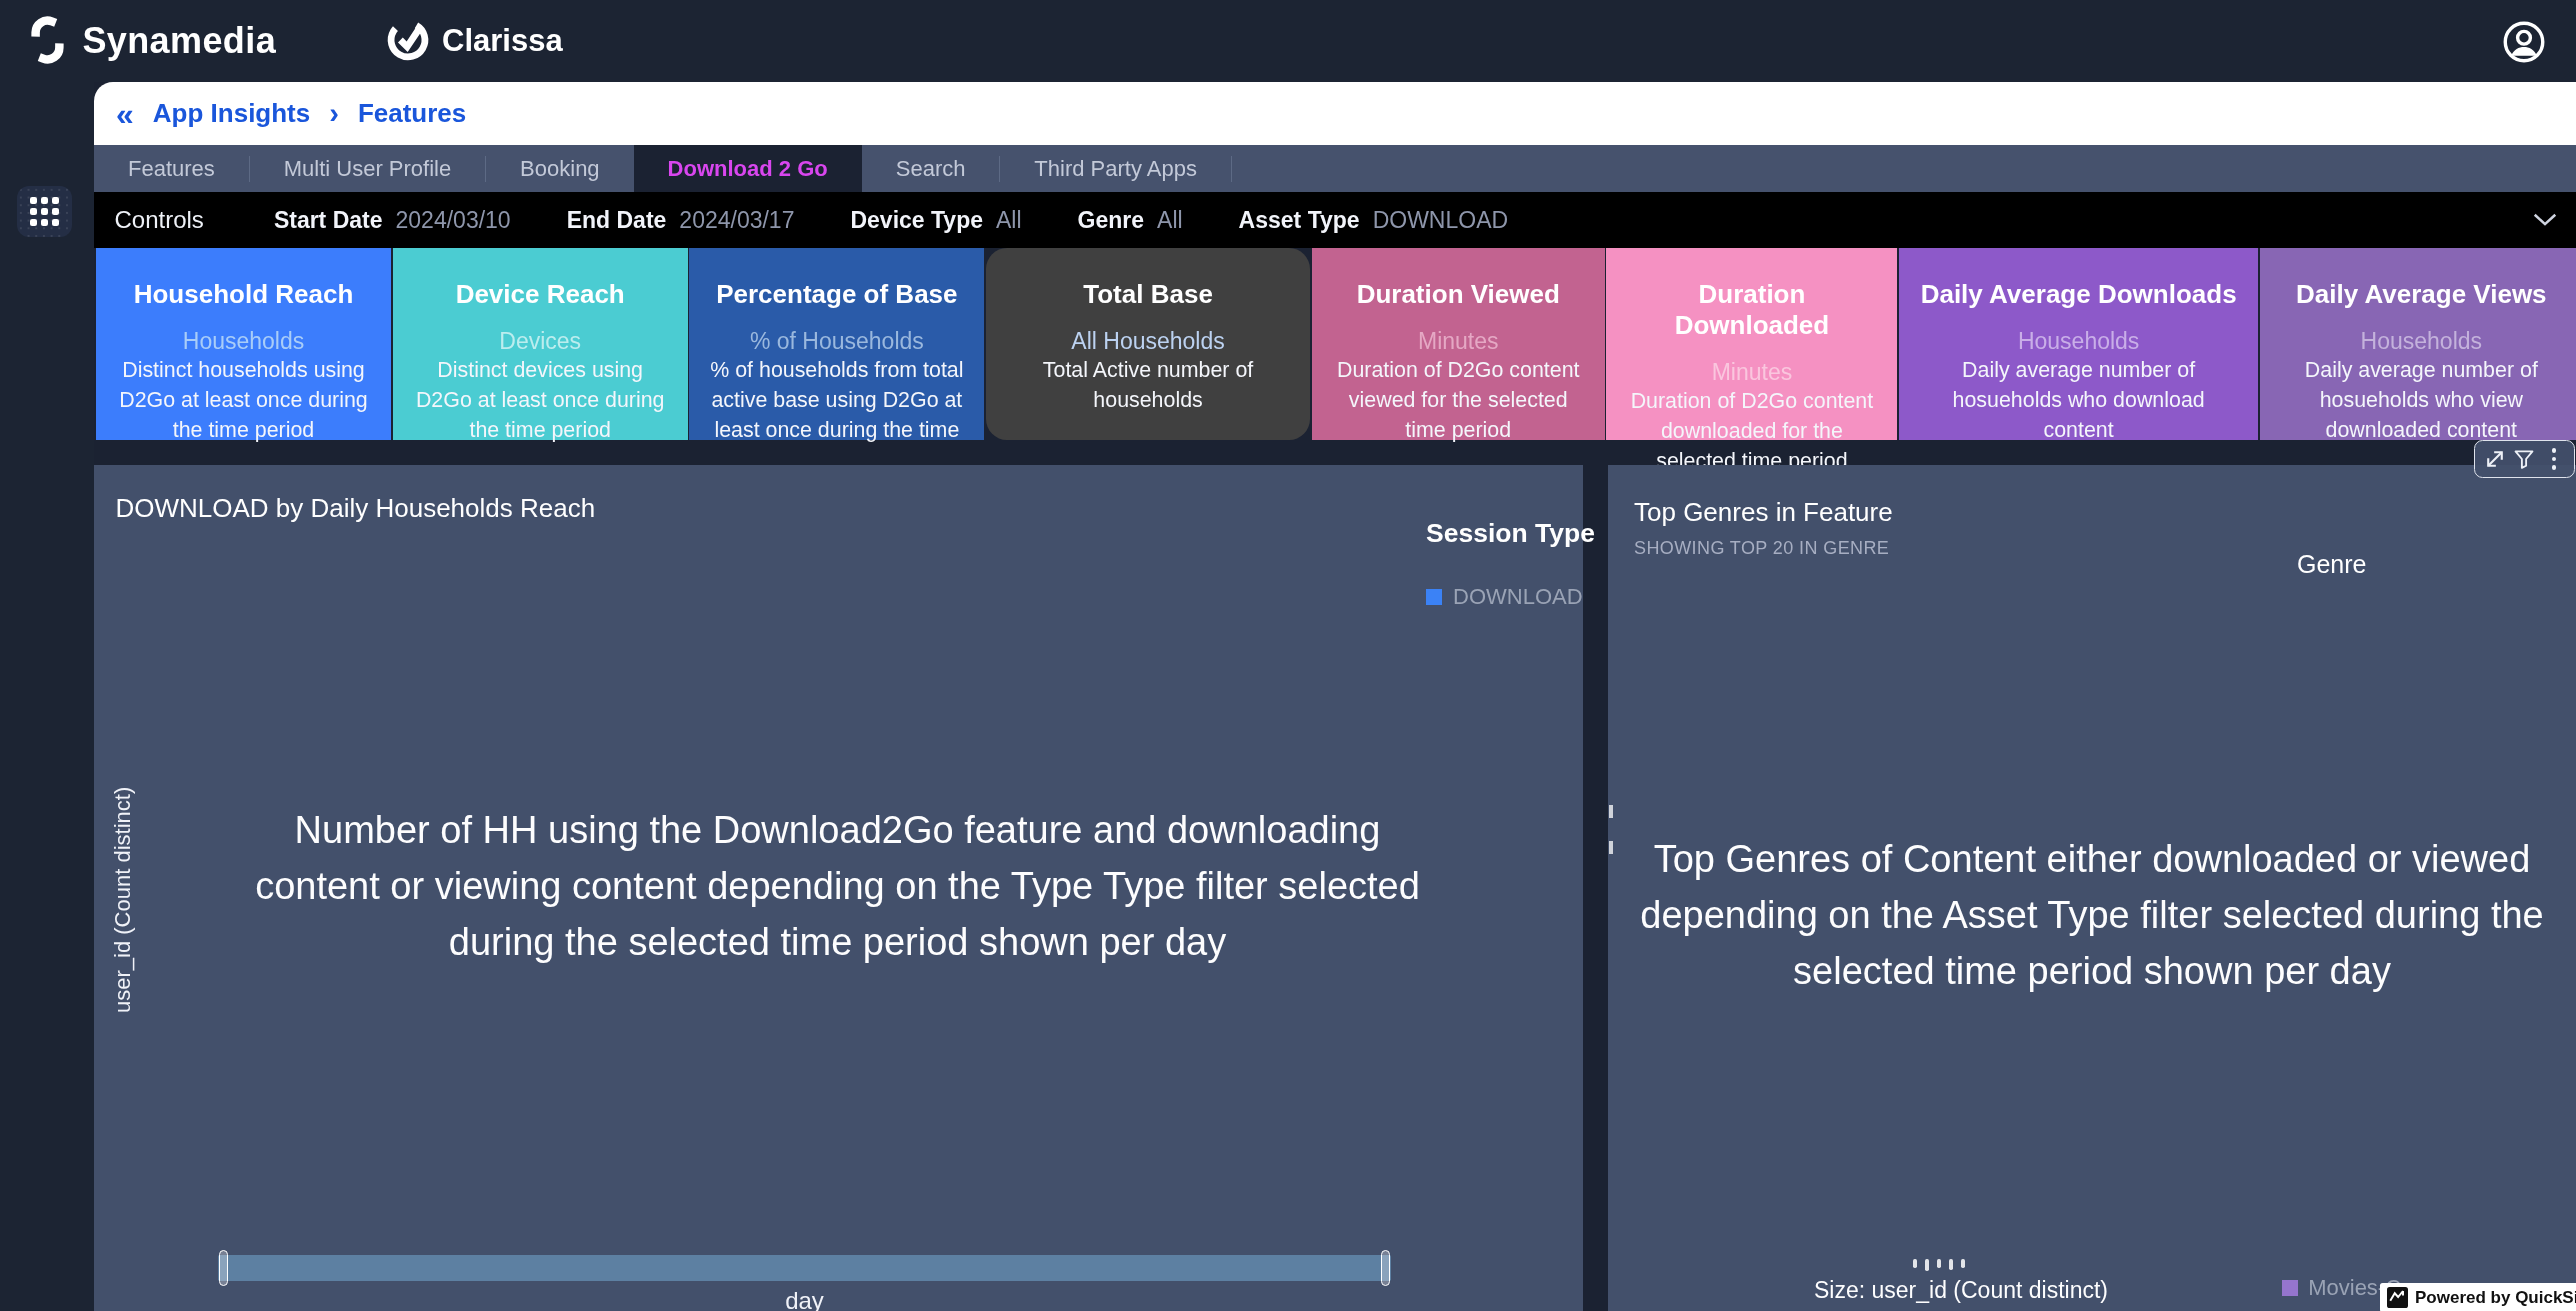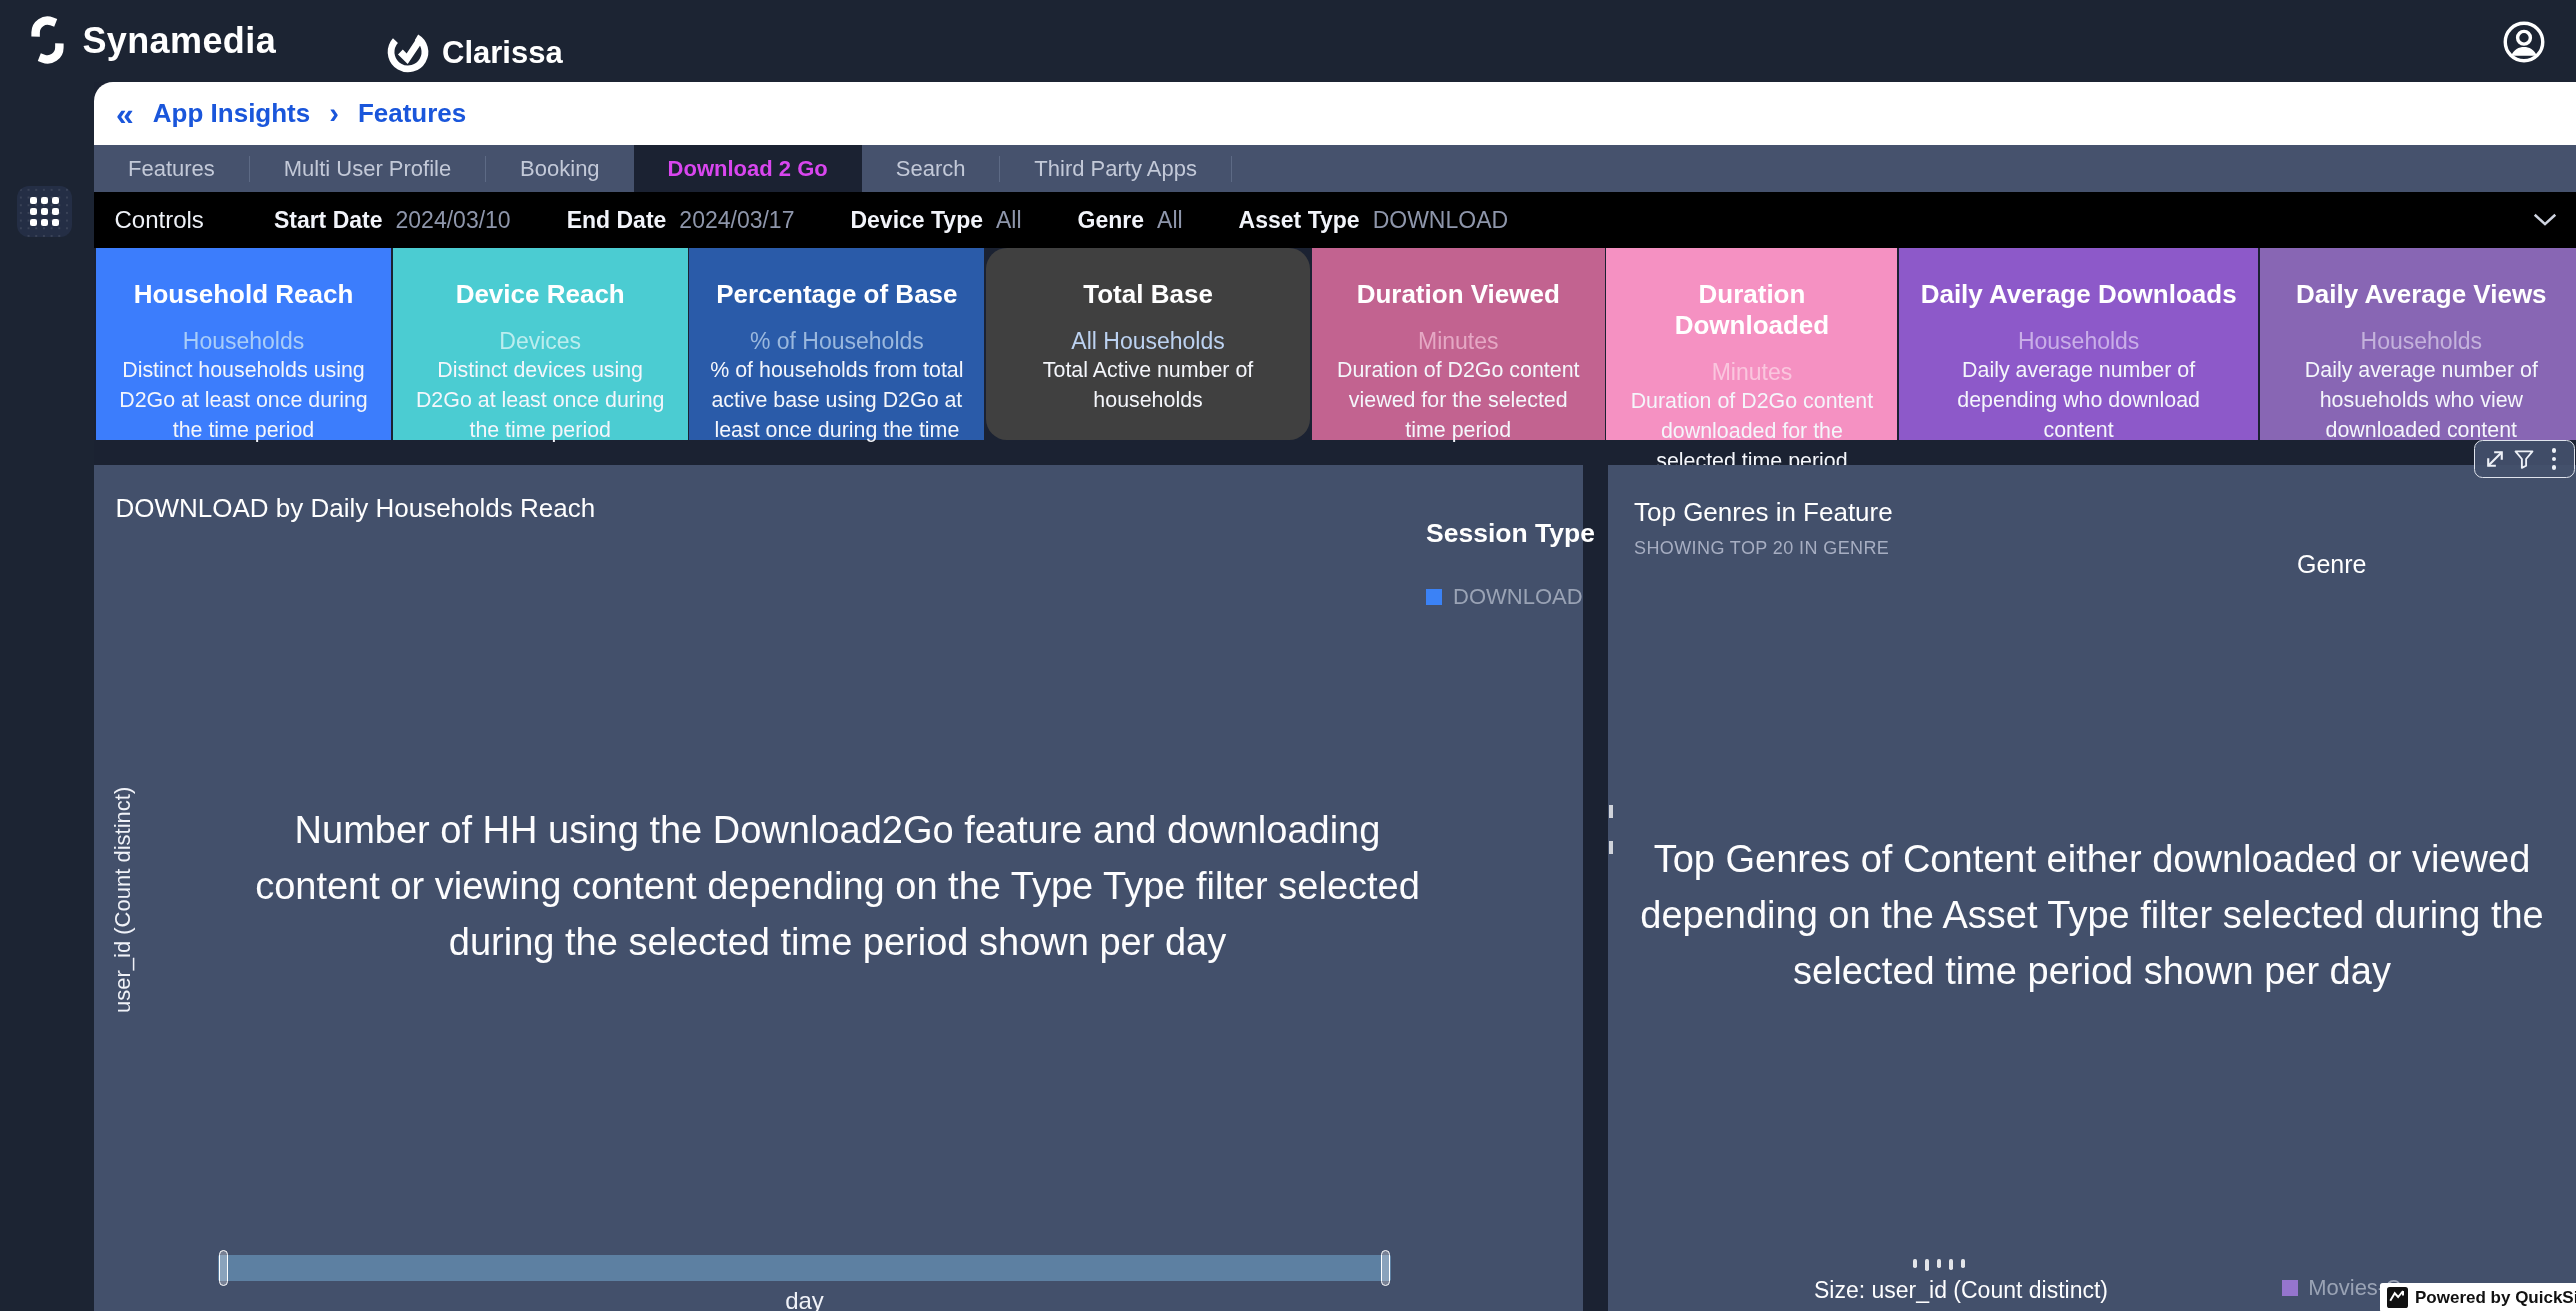--- a/index.html
+++ b/index.html
@@ -7,21 +7,21 @@
   .stage{
     position:relative;width:2576px;height:1312px;overflow:hidden;
     background:#1b2232;
     font-family:"Liberation Sans","DejaVu Sans",sans-serif;
     color:#fff;
   }
   
   .topbar{position:absolute;left:0;top:0;width:2576px;height:82px;background:#1c2433;}
   .brand{position:absolute;left:28px;top:0;height:82px;display:flex;align-items:center;gap:15.4px;}
   .brand-text{font-size:36px;font-weight:bold;letter-spacing:0.4px;}
-  .app-brand{position:absolute;left:386px;top:12px;height:82px;display:flex;align-items:center;gap:12px;}
+  .app-brand{position:absolute;left:386px;top:0;height:82px;display:flex;align-items:center;gap:12px;}
   .app-text{font-size:31px;font-weight:bold;}
   .account-btn{position:absolute;right:29px;top:19px;width:46px;height:46px;cursor:pointer;}
   
   .sidebar{position:absolute;left:0;top:82px;width:94px;height:1230px;background:#1c2433;}
   .collapse-btn{position:absolute;left:26px;top:101px;font-size:39px;color:#8d99b4;cursor:pointer;line-height:1;}
   .grid-btn{position:absolute;left:17px;top:104px;width:55px;height:51px;border-radius:12px;background:#242e45;
     background-image:radial-gradient(rgba(255,255,255,.10) 1px,transparent 1.4px);background-size:7.7px 7.7px;
     display:flex;align-items:center;justify-content:center;cursor:pointer;}
   .grid-ico{display:grid;grid-template-columns:repeat(3,7.7px);grid-template-rows:repeat(3,7.7px);gap:3.4px;}
   .grid-ico i{background:#fff;border-radius:2.1px;}
@@ -216,21 +216,21 @@
       <div class="kpi-body">Duration of D2Go content viewed for the selected time period</div>
     </div>
     <div class="kpi-card" style="width: 291px; background-color: rgb(245, 145, 194);">
       <div class="kpi-title">Duration Downloaded</div>
       <div class="kpi-subtitle" style="color: rgb(250, 198, 222);">Minutes</div>
       <div class="kpi-body">Duration of D2Go content downloaded for the selected time period</div>
     </div>
     <div class="kpi-card" style="width: 359px; background-color: rgb(141, 89, 201);">
       <div class="kpi-title">Daily Average Downloads</div>
       <div class="kpi-subtitle" style="color: rgb(201, 174, 232);">Households</div>
-      <div class="kpi-body">Daily average number of depending who download content</div>
+      <div class="kpi-body">Daily average number of hosueholds who download content</div>
     </div>
     <div class="kpi-card" style="width: 323px; background-color: rgb(136, 102, 180);">
       <div class="kpi-title">Daily Average Views</div>
       <div class="kpi-subtitle" style="color: rgb(196, 178, 220);">Households</div>
       <div class="kpi-body">Daily average number of hosueholds who view downloaded content</div>
     </div>
   </div>
 
   <div class="panel panel-left">
     <div class="panel-title">DOWNLOAD by Daily Households Reach</div>

